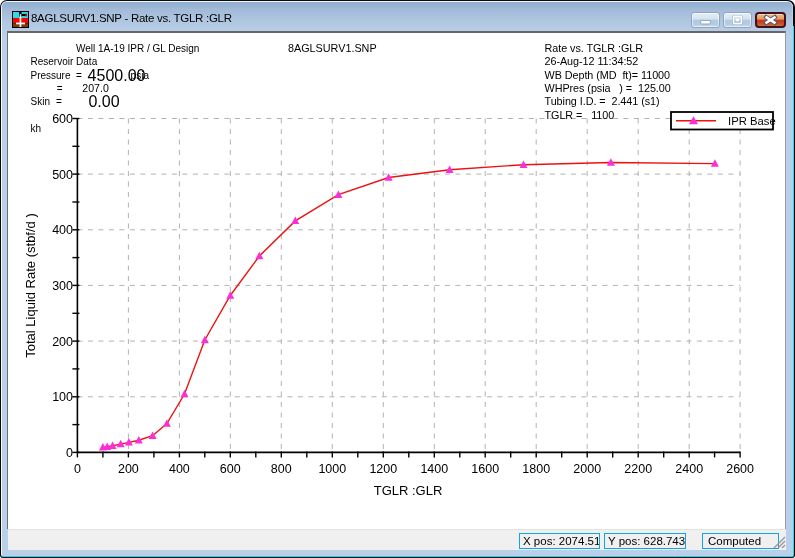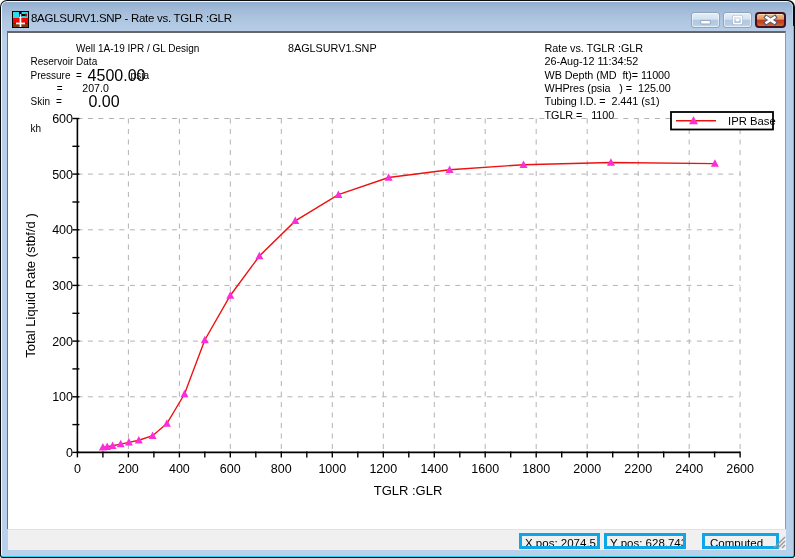--- a/index.html
+++ b/index.html
@@ -19,21 +19,21 @@
 #btnclose { left:753px; width:31px; }
 .bluebtn { border:1px solid #92a4b9; box-shadow:inset 0 0 0 1px rgba(255,255,255,.55);
   background:linear-gradient(180deg,#e4eef8 0%,#d3e2f1 45%,#b0c8e1 50%,#b5cce5 82%,#c6daf0 100%); }
 #btnclose { border:2px solid #42101e; border-radius:4px; box-shadow:inset 0 1px 0 #f5ddb4;
   background:linear-gradient(180deg,#f0b584 0%,#eb9a61 42%,#c23a1d 52%,#c54520 72%,#cf7034 100%); }
 .glyph { position:absolute; left:0; top:0; width:100%; height:100%; }
 #client { position:absolute; left:7px; top:31px; width:779px; height:498px; background:#fff;
   border-top:2px solid #666; border-left:1px solid #6e6e6e; border-right:1px solid #9a9a9a; }
 #statusbar { position:absolute; left:8px; top:529px; width:778px; height:21px; background:#f0f0f0;
   border-top:1px solid #e2e2e2; font-size:12px; color:#000; }
-.scell { position:absolute; top:3px; height:16px; border:3px solid #0ea5e9; background:#f0f0f0;
+.scell { position:absolute; top:3px; height:16px; border:1px solid #0ea5e9; background:#f0f0f0;
   padding:1px 0 0 3px; white-space:nowrap; font-size:11.5px; overflow:hidden; }
 .htext { position:absolute; font-size:10px; color:#000; white-space:nowrap; z-index:5; line-height:13.35px; }
 #chart { position:absolute; left:0; top:0; z-index:4; }
 #grip { position:absolute; right:9px; top:536px; width:13px; height:13px; z-index:6; }
 </style></head>
 <body>
 <div id="win">
   <div id="blackedge"></div>
   <div id="cyanedge"></div>
   <div id="whiteedge"></div>

